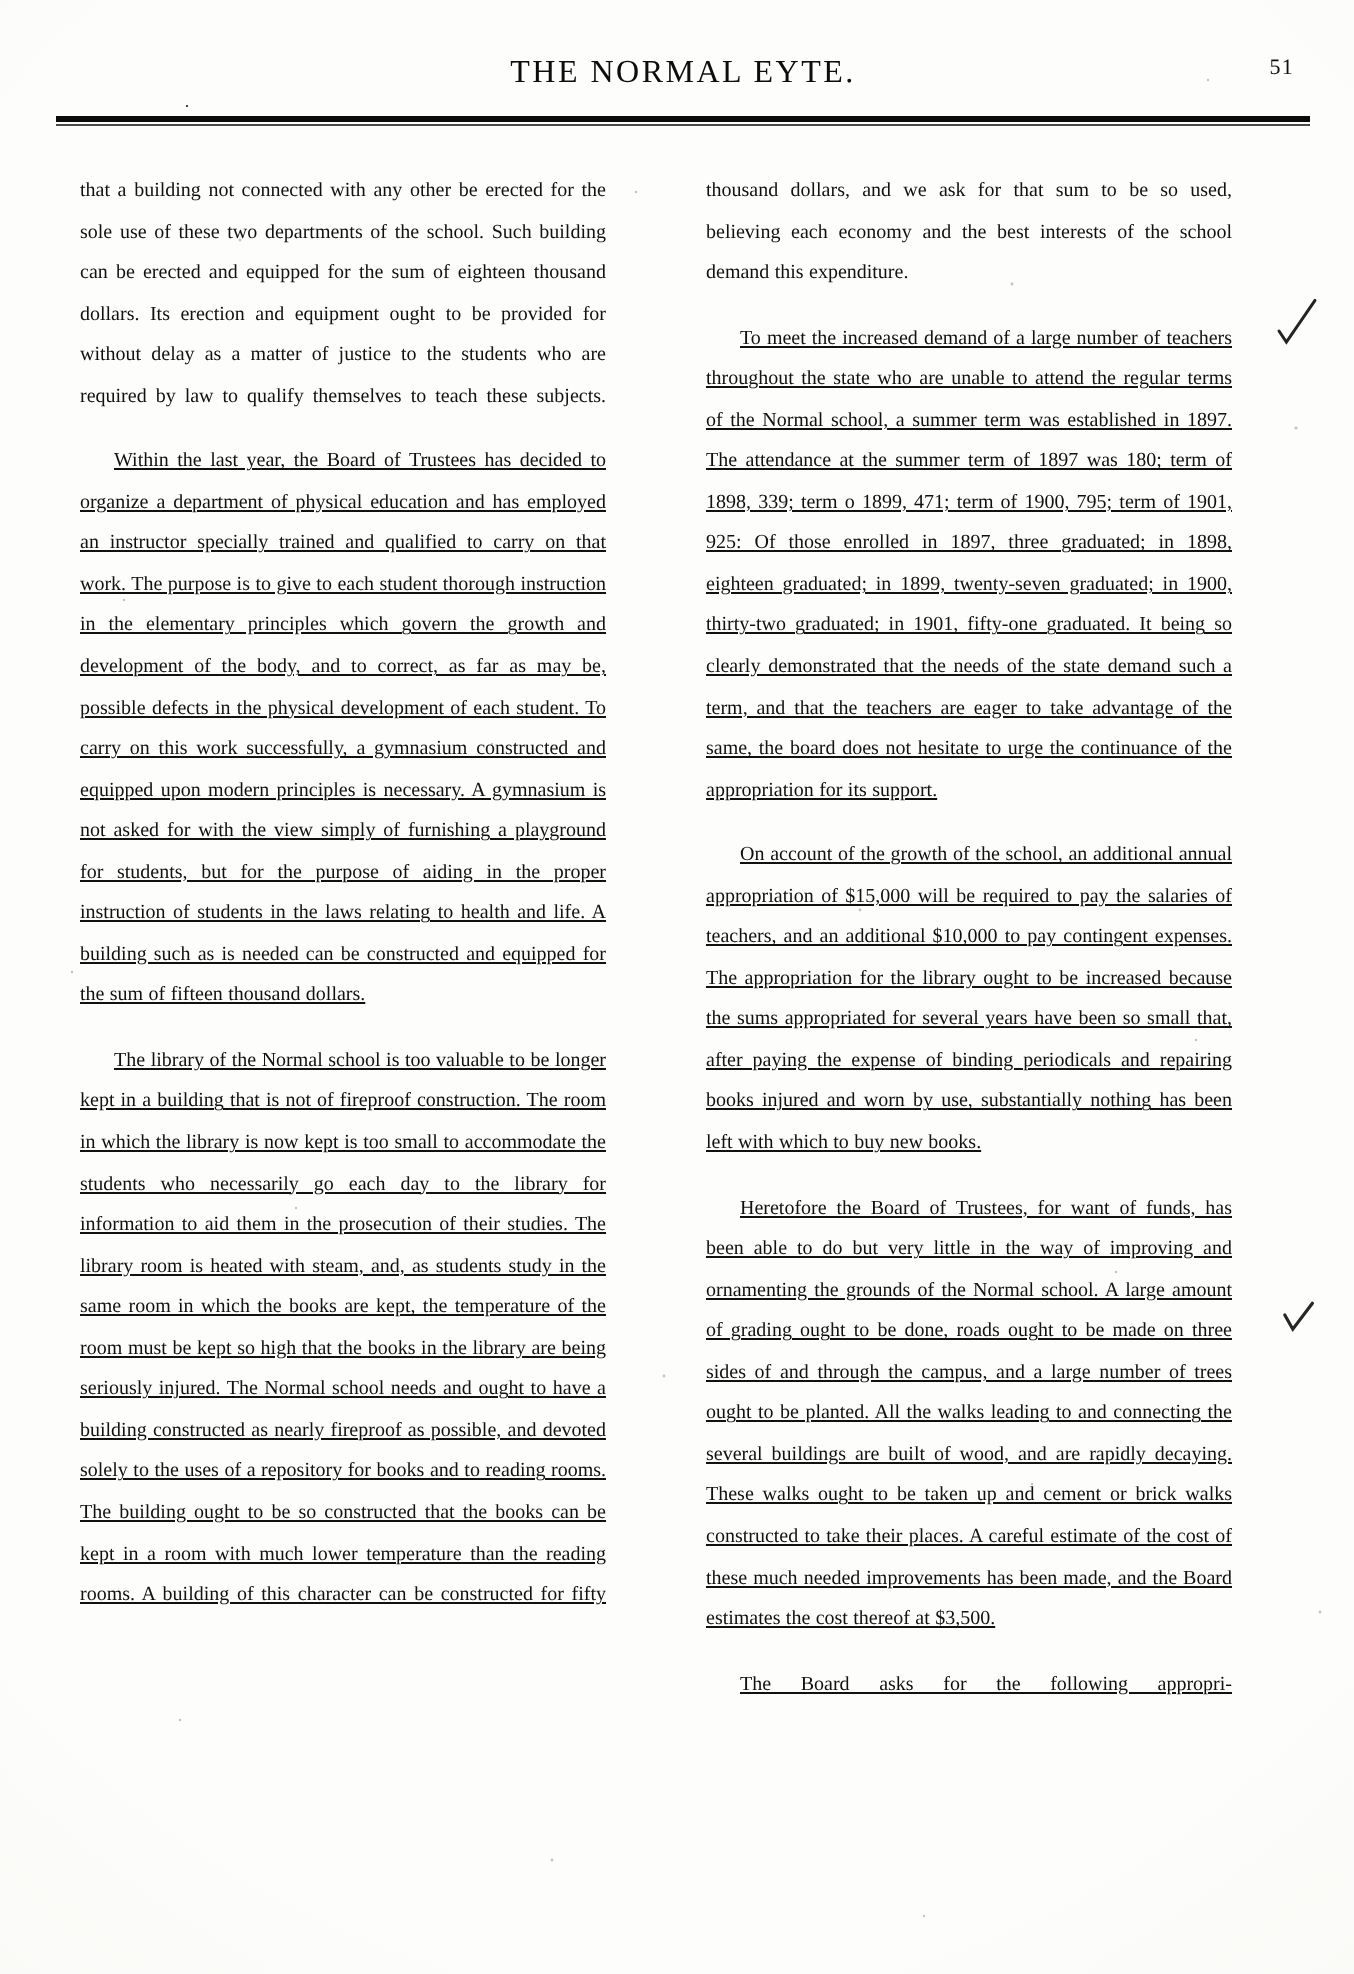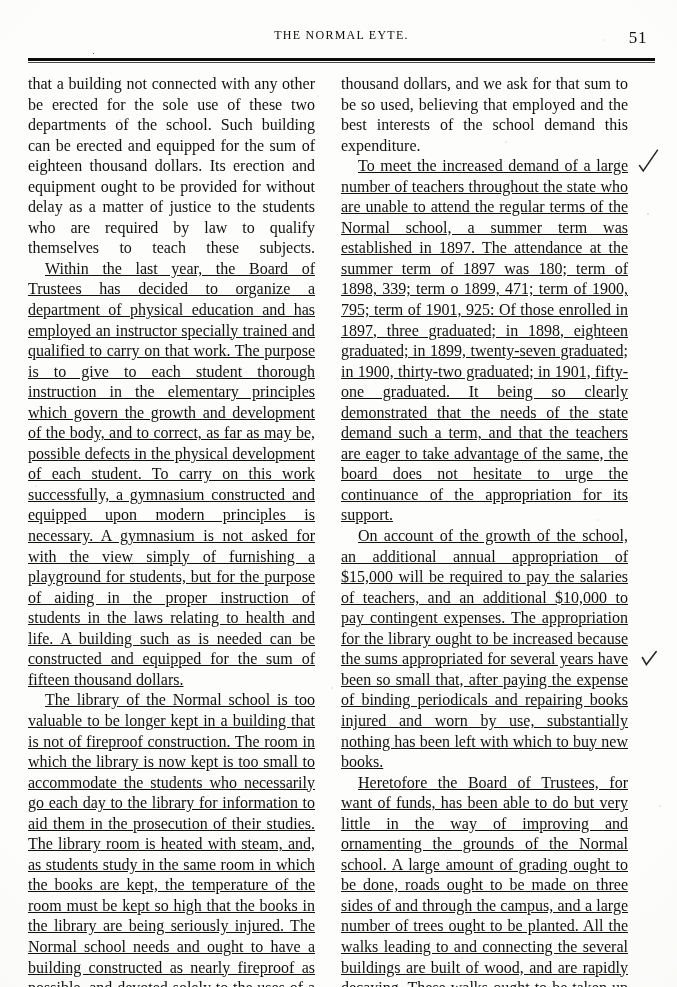--- a/index.html
+++ b/index.html
@@ -39,30 +39,30 @@
     right: 22px;
     top: 28px;
     height: 26px;
   }
   .head-title {
     position: absolute;
     left: 0;
     right: 0;
     top: 0;
     text-align: center;
-    font-size: 12px;
+    font-size: 16px;
     letter-spacing: 1.25px;
     color: #0d0d0d;
     white-space: nowrap;
   }
   .head-folio {
     position: absolute;
     right: 8px;
     top: 0px;
-    font-size: 17px;
+    font-size: 11px;
     letter-spacing: .6px;
     color: #101010;
   }
 
   
   .rule-wrap {
     position: absolute;
     left: 28px;
     right: 22px;
     top: 58px;
@@ -96,24 +96,24 @@
     left: 28px;
     top: 74px;
     width: 600px;
     display: flex;
     gap: 26px;
   }
   .col {
     width: 287px;
   }
   p.para {
-    margin: 0;
+    margin: 12px;
     text-align: justify;
     text-align-last: left;
-    font-size: 16px;
+    font-size: 10px;
     line-height: 20.55px;
     color: #111111;
     text-indent: 17px;
     hyphens: none;
     word-spacing: .2px;
   }
   p.para.first {
     text-indent: 0;
   }
   p.para + p.para {
@@ -180,21 +180,21 @@
 
   <div class="columns">
 
     <div class="col">
       <p class="para first cont">that a building not connected with any other be erected for the sole use of these two departments of the school. Such building can be erected and equipped for the sum of eighteen thousand dollars. Its erection and equipment ought to be provided for without delay as a matter of justice to the students who are required by law to qualify themselves to teach these subjects.</p>
       <p class="para">Within the last year, the Board of Trustees has decided to organize a department of physical education and has employed an instructor specially trained and qualified to carry on that work. The purpose is to give to each student thorough instruction in the elementary principles which govern the growth and development of the body, and to correct, as far as may be, possible defects in the physical development of each student. To carry on this work successfully, a gymnasium constructed and equipped upon modern principles is necessary. A gymnasium is not asked for with the view simply of furnishing a playground for students, but for the purpose of aiding in the proper instruction of students in the laws relating to health and life. A building such as is needed can be constructed and equipped for the sum of fifteen thousand dollars.</p>
       <p class="para cont">The library of the Normal school is too valuable to be longer kept in a building that is not of fireproof construction. The room in which the library is now kept is too small to accommodate the students who necessarily go each day to the library for information to aid them in the prosecution of their studies. The library room is heated with steam, and, as students study in the same room in which the books are kept, the temperature of the room must be kept so high that the books in the library are being seriously injured. The Normal school needs and ought to have a building constructed as nearly fireproof as possible, and devoted solely to the uses of a repository for books and to reading rooms. The building ought to be so constructed that the books can be kept in a room with much lower temperature than the reading rooms. A building of this character can be constructed for fifty</p>
     </div>
 
     <div class="col">
-      <p class="para first">thousand dollars, and we ask for that sum to be so used, believing that employed and the best interests of the school demand this expenditure.</p>
+      <p class="para first">thousand dollars, and we ask for that sum to be so used, believing each economy and the best interests of the school demand this expenditure.</p>
       <p class="para">To meet the increased demand of a large number of teachers throughout the state who are unable to attend the regular terms of the Normal school, a summer term was established in 1897. The attendance at the summer term of 1897 was 180; term of 1898, 339; term o 1899, 471; term of 1900, 795; term of 1901, 925: Of those enrolled in 1897, three graduated; in 1898, eighteen graduated; in 1899, twenty-seven graduated; in 1900, thirty-two graduated; in 1901, fifty-one graduated. It being so clearly demonstrated that the needs of the state demand such a term, and that the teachers are eager to take advantage of the same, the board does not hesitate to urge the continuance of the appropriation for its support.</p>
       <p class="para">On account of the growth of the school, an additional annual appropriation of $15,000 will be required to pay the salaries of teachers, and an additional $10,000 to pay contingent expenses. The appropriation for the library ought to be increased because the sums appropriated for several years have been so small that, after paying the expense of binding periodicals and repairing books injured and worn by use, substantially nothing has been left with which to buy new books.</p>
       <p class="para">Heretofore the Board of Trustees, for want of funds, has been able to do but very little in the way of improving and ornamenting the grounds of the Normal school. A large amount of grading ought to be done, roads ought to be made on three sides of and through the campus, and a large number of trees ought to be planted. All the walks leading to and connecting the several buildings are built of wood, and are rapidly decaying. These walks ought to be taken up and cement or brick walks constructed to take their places. A careful estimate of the cost of these much needed improvements has been made, and the Board estimates the cost thereof at $3,500.</p>
       <p class="para cont">The Board asks for the following appropri-</p>
     </div>
 
   </div>
 
   <div class="checkmark check-one">
     <svg width="22" height="26" viewBox="0 0 22 26" aria-hidden="true">

